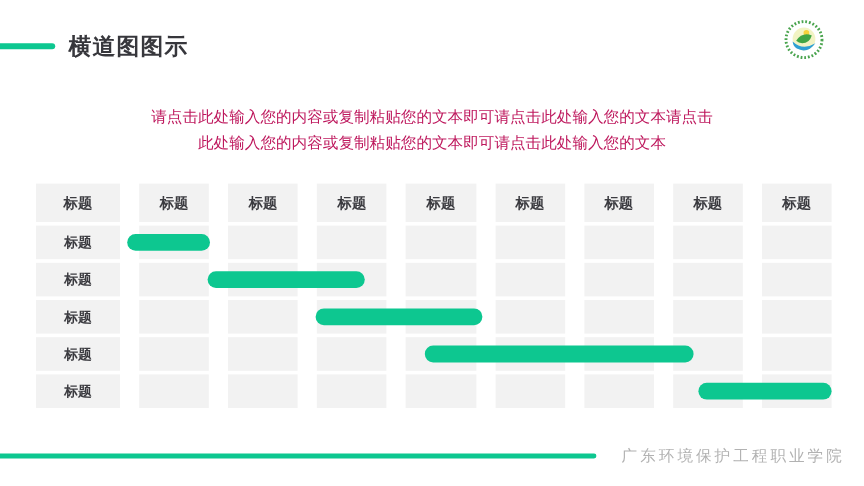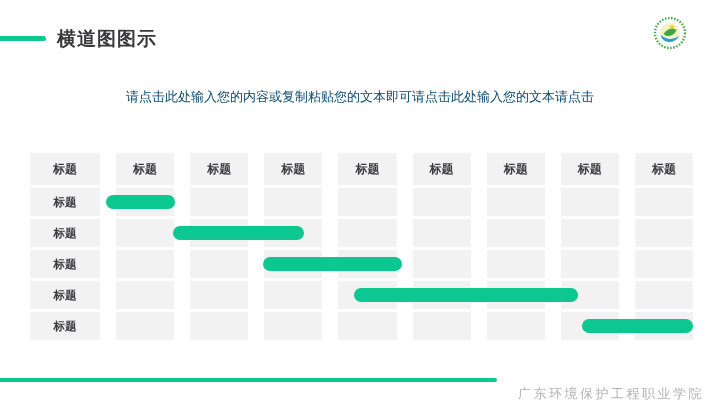--- a/index.html
+++ b/index.html
@@ -1,58 +1,59 @@
 <!DOCTYPE html>
 <html><head>
 <meta charset="utf-8">
 <style>
   html,body{margin:0;padding:0;background:#e9e9e9;}
   .slide{
     position:relative;width:720px;height:405px;background:#ffffff;overflow:hidden;
-    font-family:Liberation Mono, monospace;
+    font-family:Liberation Sans, sans-serif;
   }
   
   .title-dash{position:absolute;left:0;top:36px;width:46px;height:5px;border-radius:0 3px 3px 0;}
   .slide-title{position:absolute;left:57px;top:26px;font-size:19px;font-weight:bold;color:#37373c;letter-spacing:1px;}
   .logo{position:absolute;left:650px;top:13px;width:40px;height:40px;}
   
-  .intro{position:absolute;left:0;top:87px;width:720px;text-align:center;font-size:13px;line-height:21px;color:#0c4a6e;}
+  .intro{position:absolute;left:0;top:87px;width:720px;text-align:center;font-size:13px;line-height:21px;color:#be185d;}
   
   .gantt{position:absolute;left:30px;top:153px;width:663px;}
   .gantt-row{display:grid;grid-template-columns:70px repeat(8,1fr);gap:16px;position:relative;margin-bottom:3px;}
   .header-row{height:32px;}
   .data-row{height:28px;}
   .cell{background:#f2f2f2;display:flex;align-items:center;justify-content:center;}
   .header-cell{font-weight:bold;font-size:12px;color:#3b3b40;}
   .label-cell{font-weight:bold;font-size:11.5px;color:#3b3b40;}
   .bar-overlay{position:absolute;left:73px;right:0;top:0;bottom:0;pointer-events:none;}
   .bar{position:absolute;top:7px;height:14px;border-radius:7px;}
   
   .footer-line{position:absolute;left:0;top:378px;width:497px;height:4px;border-radius:0 2px 2px 0;}
-  .footer-text{position:absolute;right:16px;top:385px;font-size:13px;letter-spacing:2.5px;color:#b2b2b2;}
+  .footer-text{position:absolute;right:16px;top:371px;font-size:13px;letter-spacing:2.5px;color:#b2b2b2;}
 </style>
 </head>
 <body>
 
 <div class="slide">
 
   <div class="title-dash" style="background: rgb(13, 199, 144);"></div>
   <div class="slide-title">横道图图示</div>
 
   <svg class="logo" viewBox="0 0 40 40">
     <circle cx="20" cy="20" r="19" fill="#ffffff"></circle>
     <circle cx="20" cy="20" r="15" fill="none" stroke="#4aa44e" stroke-width="2.4" stroke-dasharray="1.5 1.6"></circle>
     <circle cx="20" cy="19.5" r="9.5" fill="#f2f3c4"></circle>
     <circle cx="22" cy="14.5" r="2.4" fill="#f5d23c"></circle>
     <path d="M13.5,21 Q18.5,13.5 26.5,16.5 Q24.5,23 18.5,23 Q15.5,23 13.5,21 Z" fill="#3fa544"></path>
     <path d="M10.5,21.5 Q19,29.5 29.5,23 Q23,32 14,27.5 Q11,25.5 10.5,21.5 Z" fill="#2e9fd4"></path>
   </svg>
 
   <div class="intro">
     <div>请点击此处输入您的内容或复制粘贴您的文本即可请点击此处输入您的文本请点击</div>
+    <div>此处输入您的内容或复制粘贴您的文本即可请点击此处输入您的文本</div>
   </div>
 
   <div class="gantt">
       <div class="gantt-row header-row">
         <div class="cell header-cell">标题</div>
         <div class="cell header-cell">标题</div>
         <div class="cell header-cell">标题</div>
         <div class="cell header-cell">标题</div>
         <div class="cell header-cell">标题</div>
         <div class="cell header-cell">标题</div>

